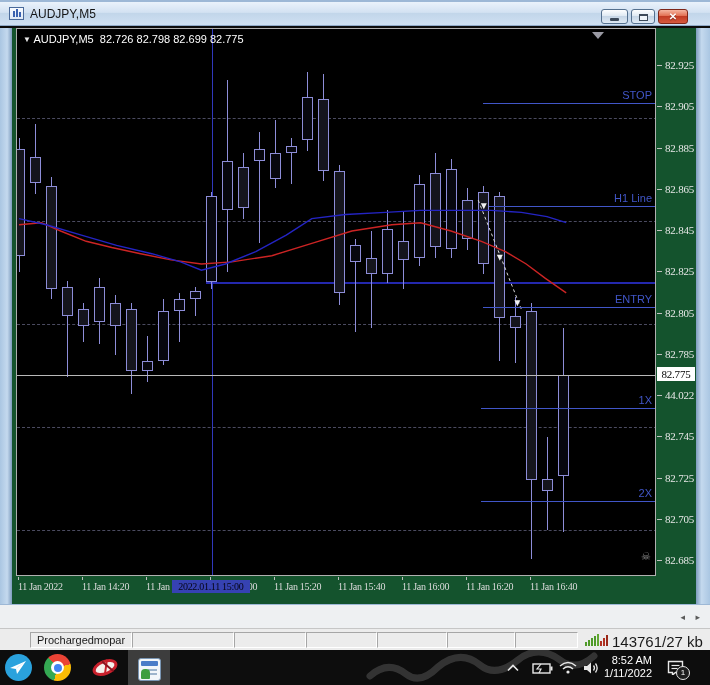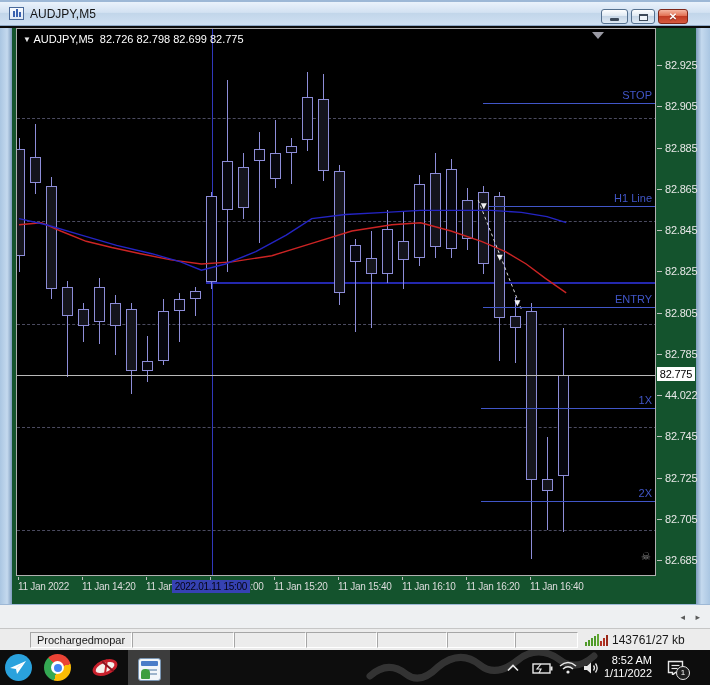--- a/index.html
+++ b/index.html
@@ -64,21 +64,21 @@
     border-top:1px solid #9db8d6; }
   #band-arrows { position:absolute; right:6px; top:7px; color:#5a5a5a; font-size:9px; letter-spacing:4px; }
   #statusbar { position:absolute; left:0; top:628px; width:710px; height:22px; background:#ececec;
     border-top:1px solid #c6c6c6; }
   .status-cell { position:absolute; top:3px; height:16px; border:1px solid #a6a6a6;
     border-bottom-color:#fff; border-right-color:#fff; background:#ececec; }
   #status-left-text { position:absolute; left:6px; top:1px; font-size:11px; color:#1a1a1a; white-space:nowrap; }
   #net-wrap { position:absolute; left:580px; top:3px; height:16px; width:126px; }
   #net-bars { position:absolute; left:5px; top:2px; width:24px; height:12px; }
   #net-bars i { position:absolute; bottom:0; width:2px; }
-  #net-text { position:absolute; left:32px; top:1px; font-size:12px; color:#1a1a1a; white-space:nowrap; }
+  #net-text { position:absolute; left:32px; top:1px; font-size:15px; color:#1a1a1a; white-space:nowrap; }
 
   
   #taskbar { position:absolute; left:0; top:650px; width:710px; height:35px; background:#0d0d0d; overflow:hidden; }
   #scribble { position:absolute; left:330px; top:0; }
   .task-icon { position:absolute; top:3px; width:29px; height:29px; cursor:pointer; }
   #active-tile { position:absolute; left:128px; top:0; width:42px; height:35px; background:#3d3d3d; }
   #tg-circle { position:absolute; inset:1px; border-radius:50%; background:#2aa2dd; }
   #chrome-outer { position:absolute; inset:1px; border-radius:50%;
     background:conic-gradient(from -45deg, #ea4335 0 120deg, #fbbc05 0 240deg, #34a853 0 360deg); }
   #chrome-white { position:absolute; inset:8px; border-radius:50%; background:#fff; }
@@ -220,21 +220,21 @@
         <div class="trade-label" style="left: 565px; top: 163.2px;">H1 Line</div>
         <div class="trade-line" style="left: 466px; top: 278.3px; width: 174px;"></div>
         <div class="trade-label" style="left: 565px; top: 264.3px;">ENTRY</div>
         <div class="trade-line" style="left: 464.4px; top: 379.4px; width: 175.6px;"></div>
         <div class="trade-label" style="left: 565px; top: 365.4px;">1X</div>
         <div class="trade-line" style="left: 464.4px; top: 472.2px; width: 175.6px;"></div>
         <div class="trade-label" style="left: 565px; top: 458.2px;">2X</div>
         <div id="bid-line" style="top: 346.4px;"></div>
       </div>
 
-    <div id="axis-layer" style="position:absolute;left:0;top:0;width:710px;height:578px;pointer-events:none;">
+    <div id="axis-layer" style="position:absolute;left:0;top:0;width:710px;height:578px;pointer-events:none;font-family:Liberation Serif, serif;">
         <div class="price-tick" style="top: 37px;"></div>
         <div class="price-label" style="top: 31px;">82.925</div>
         <div class="price-tick" style="top: 78.2px;"></div>
         <div class="price-label" style="top: 72.2px;">82.905</div>
         <div class="price-tick" style="top: 119.5px;"></div>
         <div class="price-label" style="top: 113.5px;">82.885</div>
         <div class="price-tick" style="top: 160.8px;"></div>
         <div class="price-label" style="top: 154.8px;">82.865</div>
         <div class="price-tick" style="top: 202px;"></div>
         <div class="price-label" style="top: 196px;">82.845</div>
@@ -261,21 +261,21 @@
         <div class="time-label" style="left: 82px;">11 Jan 14:20</div>
         <div class="time-tick" style="left: 146px;"></div>
         <div class="time-label" style="left: 146px;">11 Jan 14:40</div>
         <div class="time-tick" style="left: 210px;"></div>
         <div class="time-label" style="left: 210px;">11 Jan 15:00</div>
         <div class="time-tick" style="left: 274px;"></div>
         <div class="time-label" style="left: 274px;">11 Jan 15:20</div>
         <div class="time-tick" style="left: 338px;"></div>
         <div class="time-label" style="left: 338px;">11 Jan 15:40</div>
         <div class="time-tick" style="left: 402px;"></div>
-        <div class="time-label" style="left: 402px;">11 Jan 16:10</div>
+        <div class="time-label" style="left: 402px;">11 Jan 16:00</div>
         <div class="time-tick" style="left: 466px;"></div>
         <div class="time-label" style="left: 466px; text-align: center;">11 Jan 16:20</div>
         <div class="time-tick" style="left: 530px;"></div>
         <div class="time-label" style="left: 530px;">11 Jan 16:40</div>
         <div id="time-tooltip" style="left: 171.8px; width: 78px;">2022.01.11 15:00</div>
       </div>
   </div>
 
   <div id="band">
     <div id="band-arrows">◂ ▸</div>

